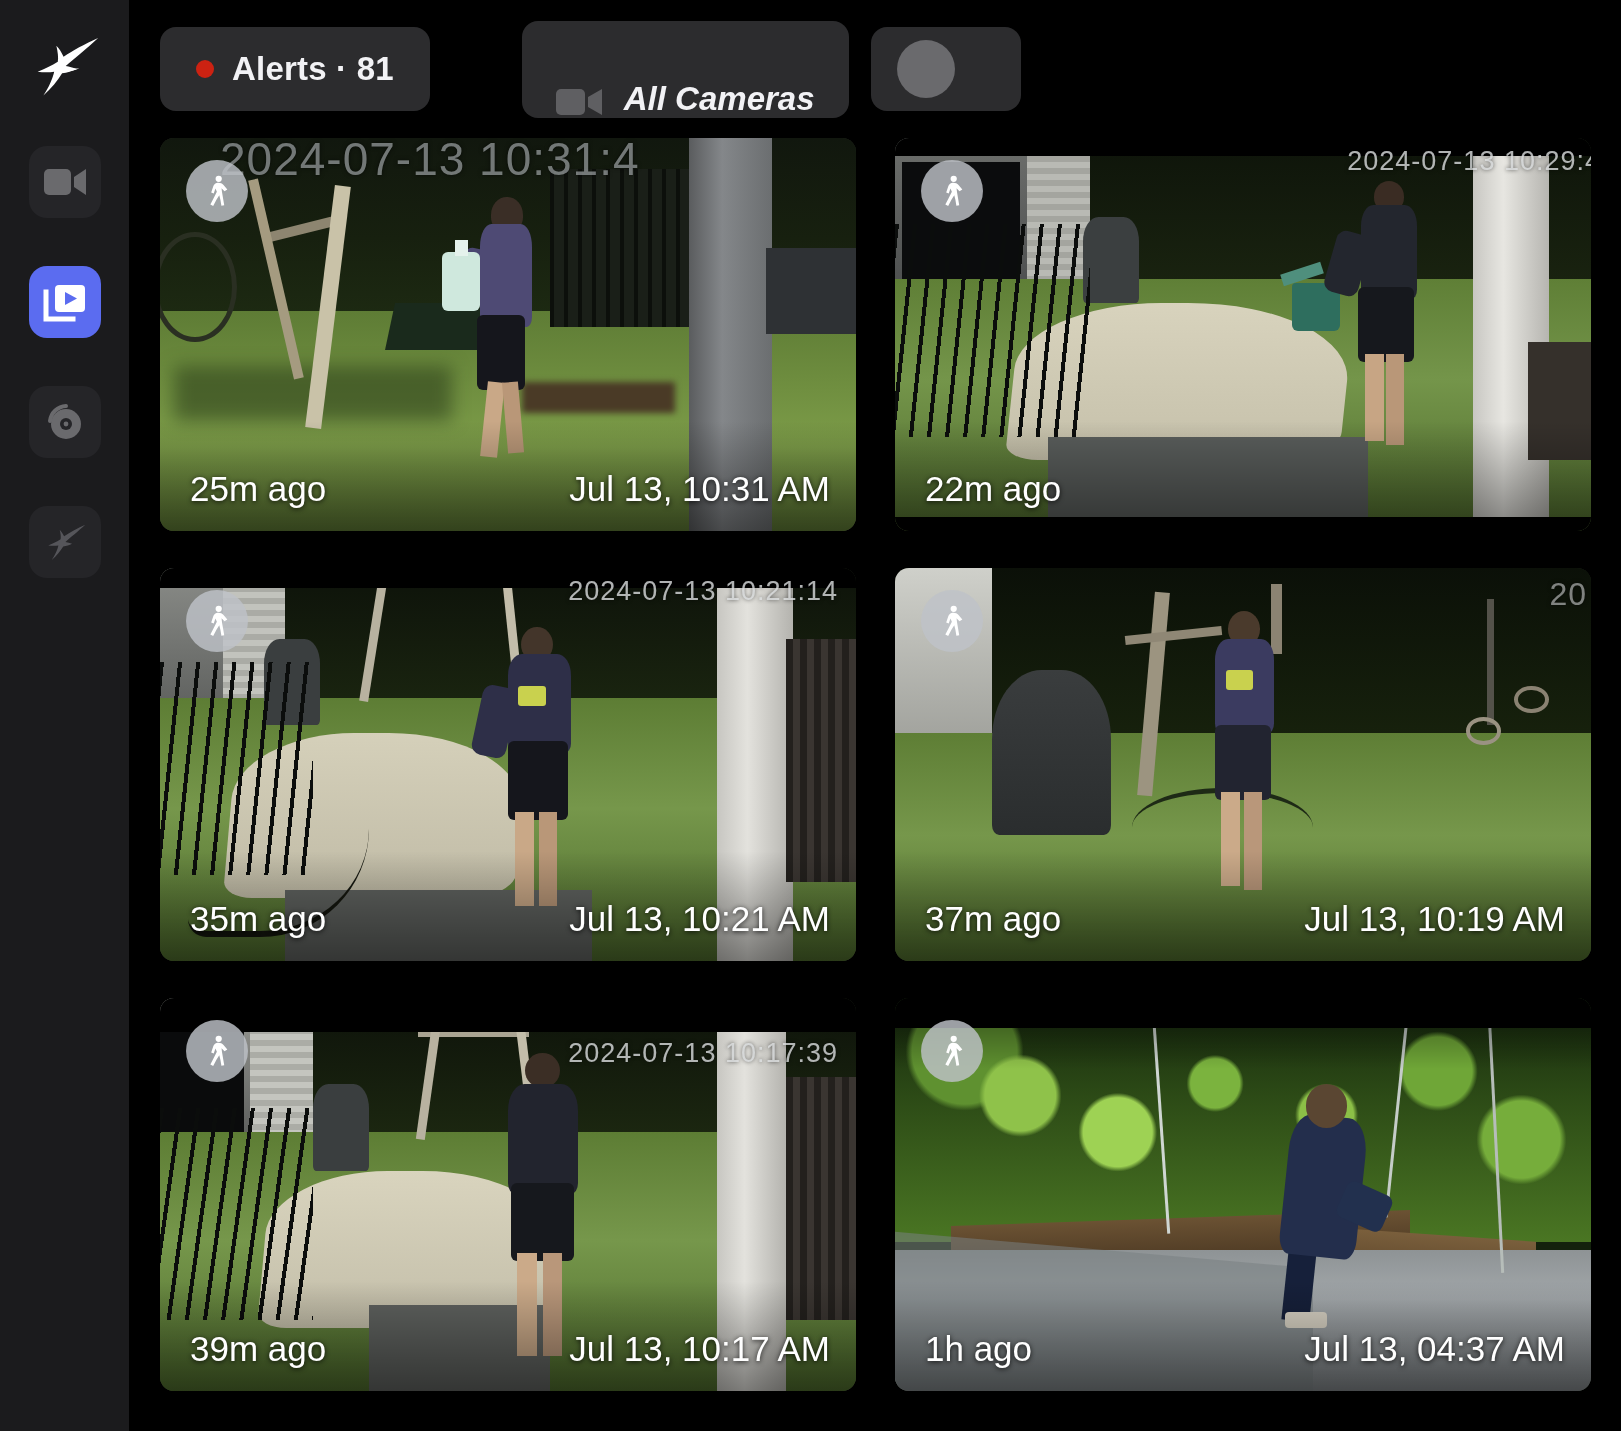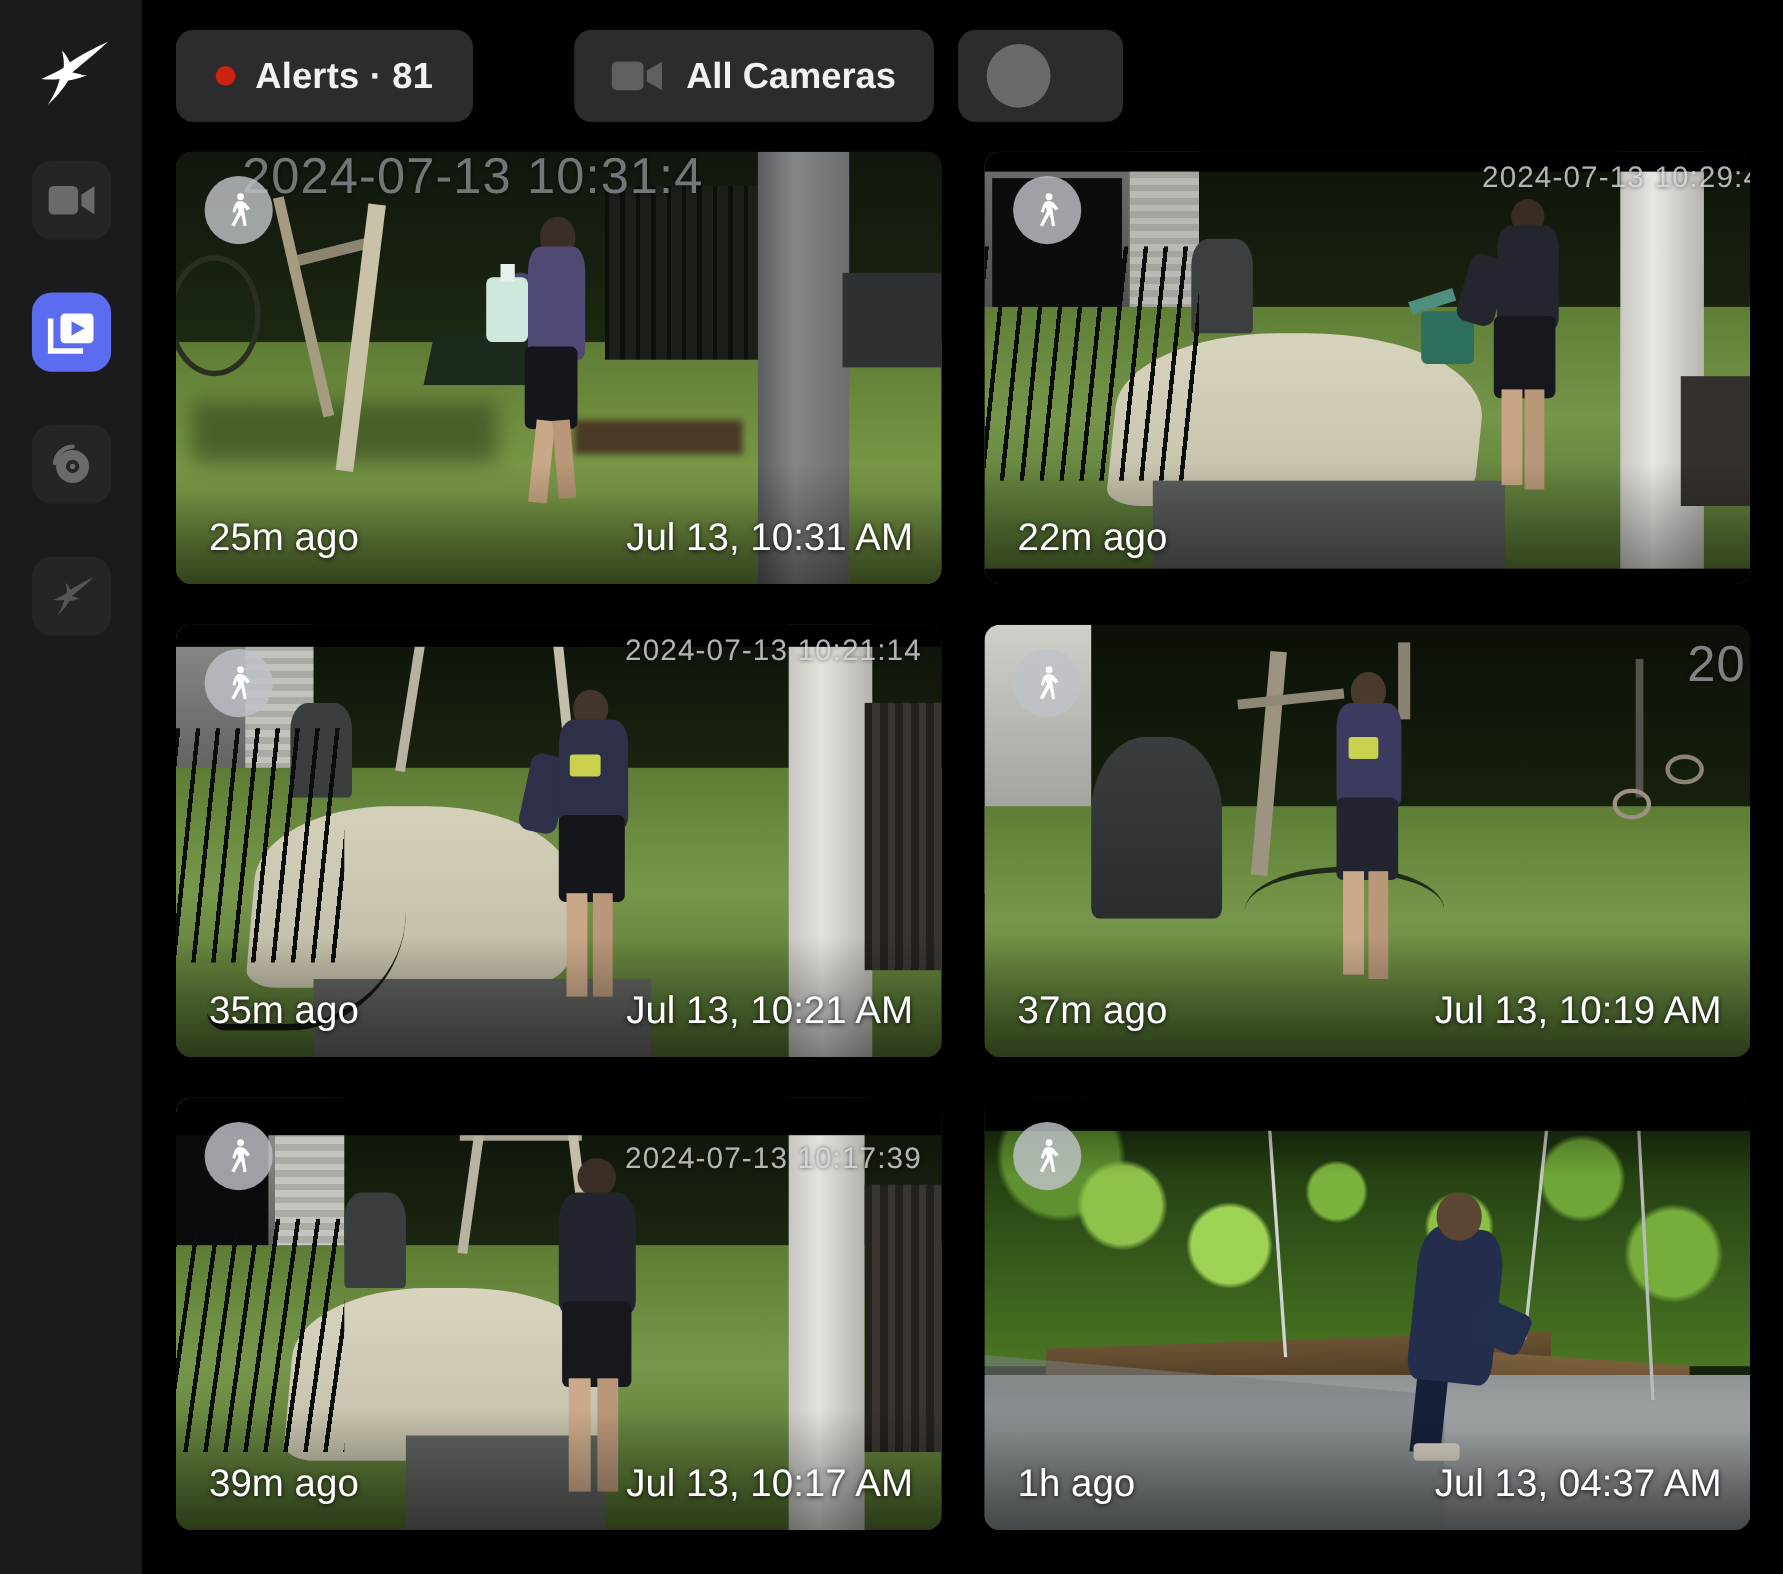--- a/index.html
+++ b/index.html
@@ -84,28 +84,29 @@
     font-weight: 700;
     letter-spacing: .2px;
     color: #8d8d92;
   }
   .filter-pill.selected .filter-label { color: #f2f2f5; }
 
   .spacer { flex: 0 0 92px; }
 
   .cam-pill {
     display: flex;
-    align-items: center;
+    align-items: flex-end;
     gap: 22px;
-    height: 84px;
+    height: 97px;
     padding: 0 34px;
     border-radius: 16px;
     background: #2c2c2e;
     cursor: pointer;
     white-space: nowrap;
+    font-style: italic;
   }
   .cam-pill .cam-label {
     font-size: 33px;
     font-weight: 700;
     color: #f2f2f5;
   }
   .round-pill {
     display: flex;
     align-items: center;
     justify-content: flex-start;
@@ -551,21 +552,21 @@
           <div class="lay ring2"></div>
           <div class="lay grill"></div>
           <div class="lay hose"></div>
           <div class="lay p-head"></div>
           <div class="lay p-tor"></div>
           <div class="lay logo2"></div>
           <div class="lay p-sh"></div>
           <div class="lay p-leg1"></div>
           <div class="lay p-leg2"></div>
         </div>
-        <div class="cam-ts" style="right:4px;font-size:46px;color:rgba(225,228,230,.55)">20</div>
+        <div class="cam-ts" style="right:4px;font-size:32px;color:rgba(225,228,230,.55)">20</div>
         <div class="badge">
           <svg viewBox="0 0 24 24" xmlns="http://www.w3.org/2000/svg">
             <circle cx="13.2" cy="3.4" r="2.2" fill="#fff"></circle>
             <path fill="#fff" d="M12.3 6.2 C10.6 6.5 9.6 7.8 9.2 9.2 L7.9 13.1 L9.7 13.7 L10.9 10.2
                                    L11.9 12.6 L9.6 17.2 L7.3 21.6 L9.3 22.5 L11.6 18.1 L13.6 15.0
                                    L14.4 18.2 L15.1 22.4 L17.1 22.1 L16.3 17.3 L15.5 12.6 L15.2 10.0
                                    L17.3 12.2 L19.3 11.0 L16.6 7.8 C15.6 6.6 14.1 6.0 12.3 6.2 Z"></path>
           </svg>
         </div>
         <div class="foot">

